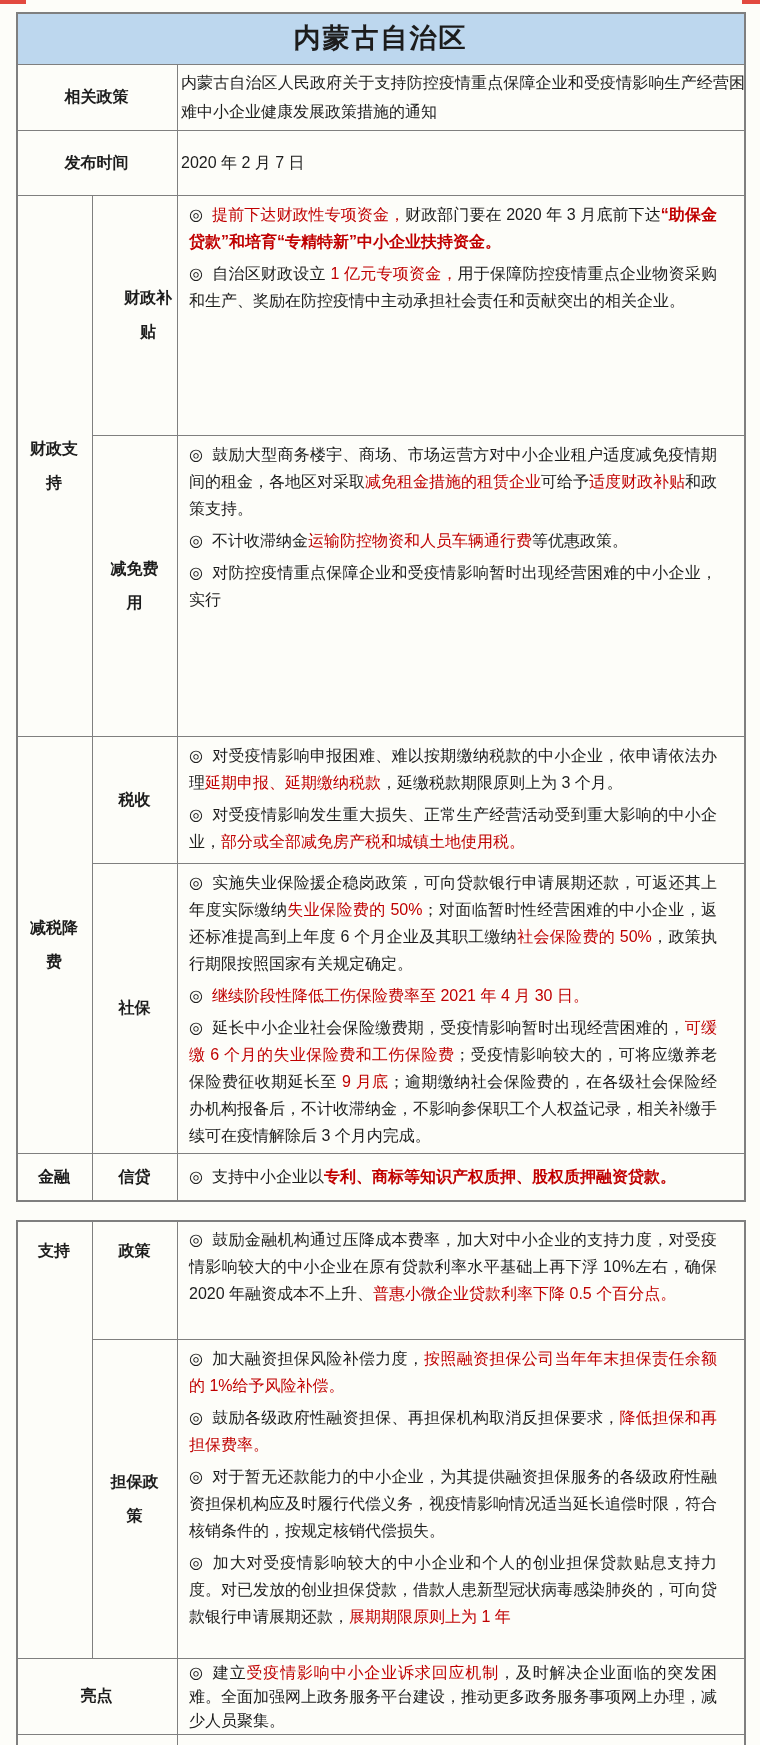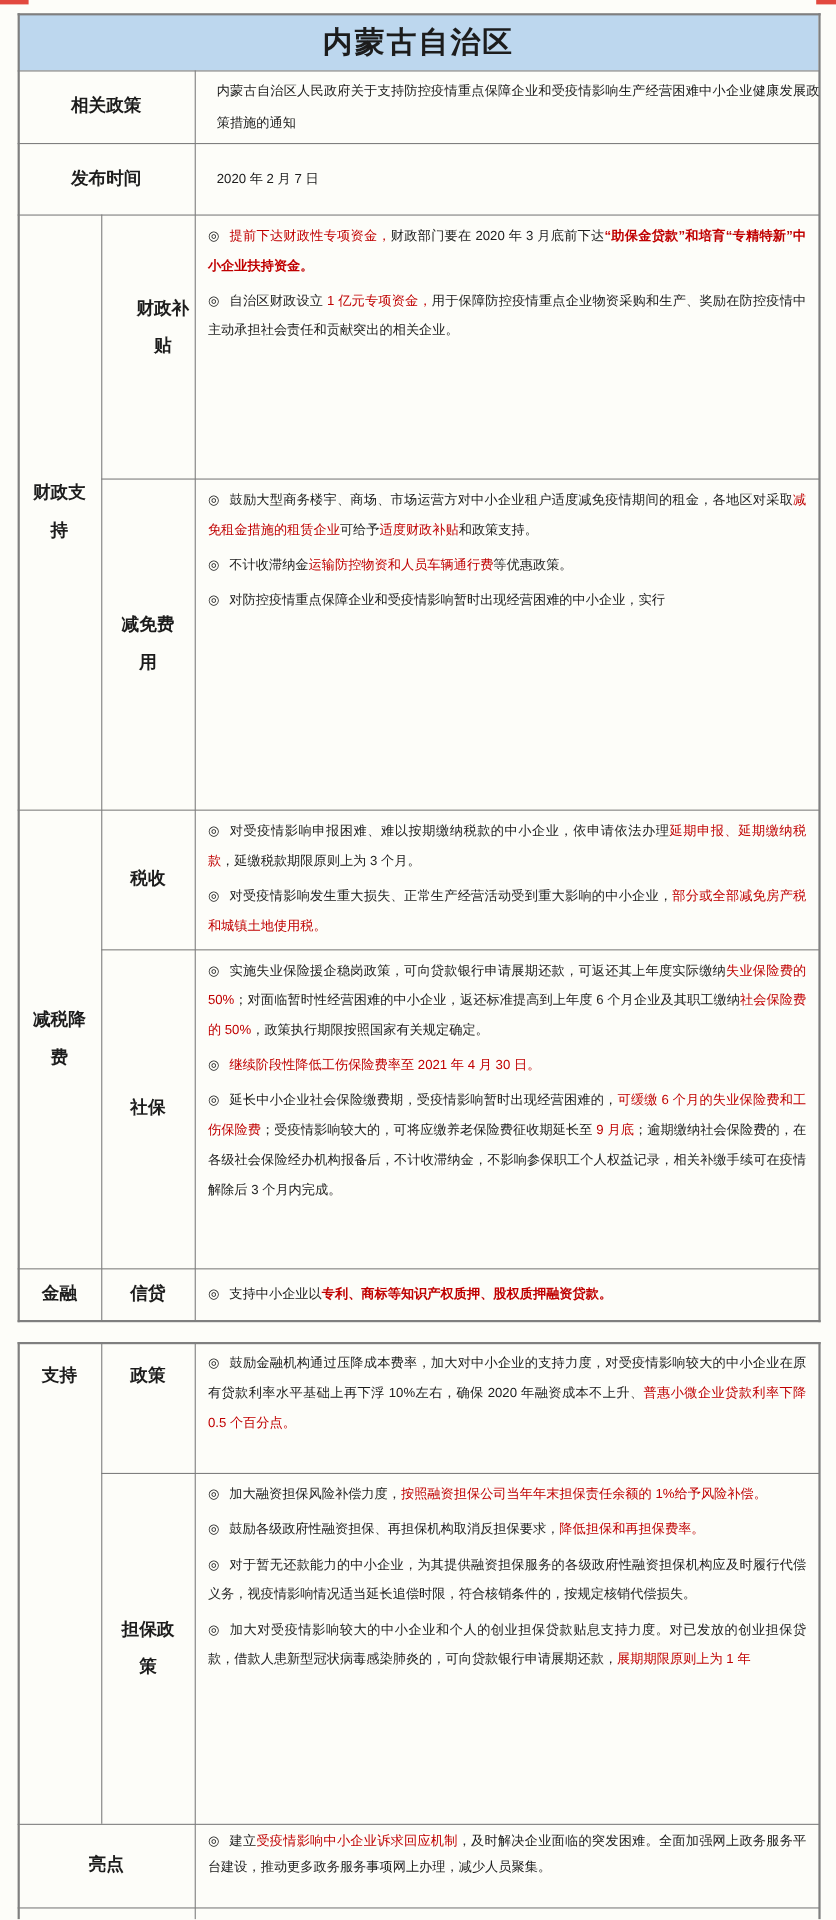--- a/index.html
+++ b/index.html
@@ -8,43 +8,43 @@
   .gridline{position:absolute;background:#7f7f7f;}
   .redstrip{position:absolute;background:#e2493f;}
   .hdrbg{position:absolute;background:#bdd7ee;}
 
   .cell{position:absolute;box-sizing:border-box;display:flex;color:#1c1c1c;}
   .ctr{align-items:center;justify-content:center;text-align:center;}
   .title{font-size:27px;font-weight:bold;letter-spacing:2px;}
   .lbl{font-size:16px;font-weight:bold;line-height:34px;}
   .narrow .inner{width:56px;}
   .topalign{align-items:flex-start;justify-content:center;padding-top:14px;text-align:center;}
-  .metaval{align-items:center;padding-left:20px;font-size:12px;line-height:29px;text-align:justify;}
+  .metaval{align-items:center;padding-left:4px;font-size:16px;line-height:29px;text-align:justify;}
 
-  .content{position:absolute;box-sizing:border-box;padding:6px 12px 0 12px;font-size:12px;
+  .content{position:absolute;box-sizing:border-box;padding:6px 28px 0 12px;font-size:16px;
            line-height:27px;text-align:justify;color:#1c1c1c;overflow:hidden;}
   .content p{margin:0 0 5px 0;}
   .content.vmid{display:flex;align-items:center;padding-top:0;}
   .content.vmid p{margin:0;}
   .content.tight{line-height:24px;padding-top:3px;}
   .mark{margin-right:9px;}
   .r{color:#c00000;}
   .rb{color:#c00000;font-weight:bold;}
 
   
   .c-header   {left:16px;top:12px;width:729px;height:52px;}
   .c-m1l      {left:16px;top:64px;width:161px;height:66px;}
   .c-m1v      {left:177px;top:64px;width:568px;height:66px;}
   .c-m2l      {left:16px;top:130px;width:161px;height:65px;}
   .c-m2v      {left:177px;top:130px;width:568px;height:65px;}
   .c-catfis   {left:16px;top:195px;width:76px;height:541px;}
   .c-cattax   {left:16px;top:736px;width:76px;height:417px;}
   .c-catfin1  {left:16px;top:1153px;width:76px;height:47px;}
   .c-catfin2  {left:16px;top:1220px;width:76px;height:200px;}
-  .c-subsidyL {left:92px;top:178px;width:85px;height:240px;padding-left:27px;}
+  .c-subsidyL {left:92px;top:195px;width:85px;height:240px;padding-left:27px;}
   .c-feeL     {left:92px;top:435px;width:85px;height:301px;}
   .c-taxL     {left:92px;top:736px;width:85px;height:127px;}
   .c-socL     {left:92px;top:863px;width:85px;height:290px;}
   .c-credL    {left:92px;top:1153px;width:85px;height:47px;}
   .c-polL     {left:92px;top:1220px;width:85px;height:119px;}
   .c-guarL    {left:92px;top:1339px;width:85px;height:319px;}
   .c-hlL      {left:16px;top:1658px;width:161px;height:76px;}
   .c-subsidy  {left:177px;top:195px;width:568px;height:240px;}
   .c-fee      {left:177px;top:435px;width:568px;height:301px;}
   .c-tax      {left:177px;top:736px;width:568px;height:127px;}

